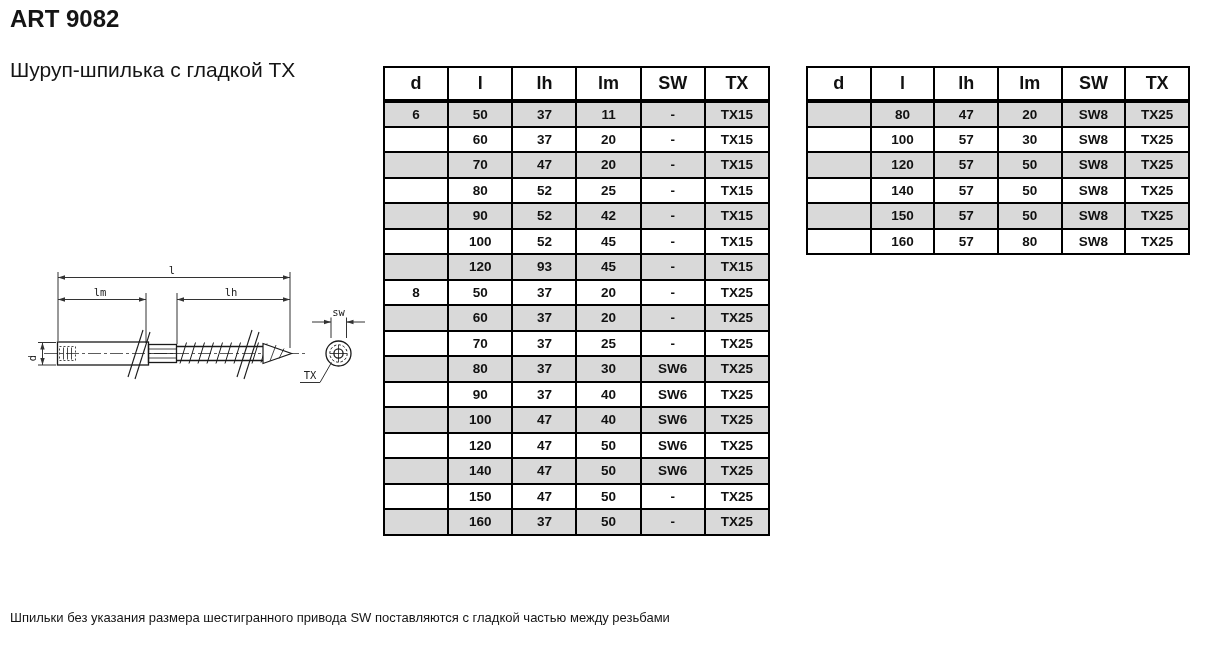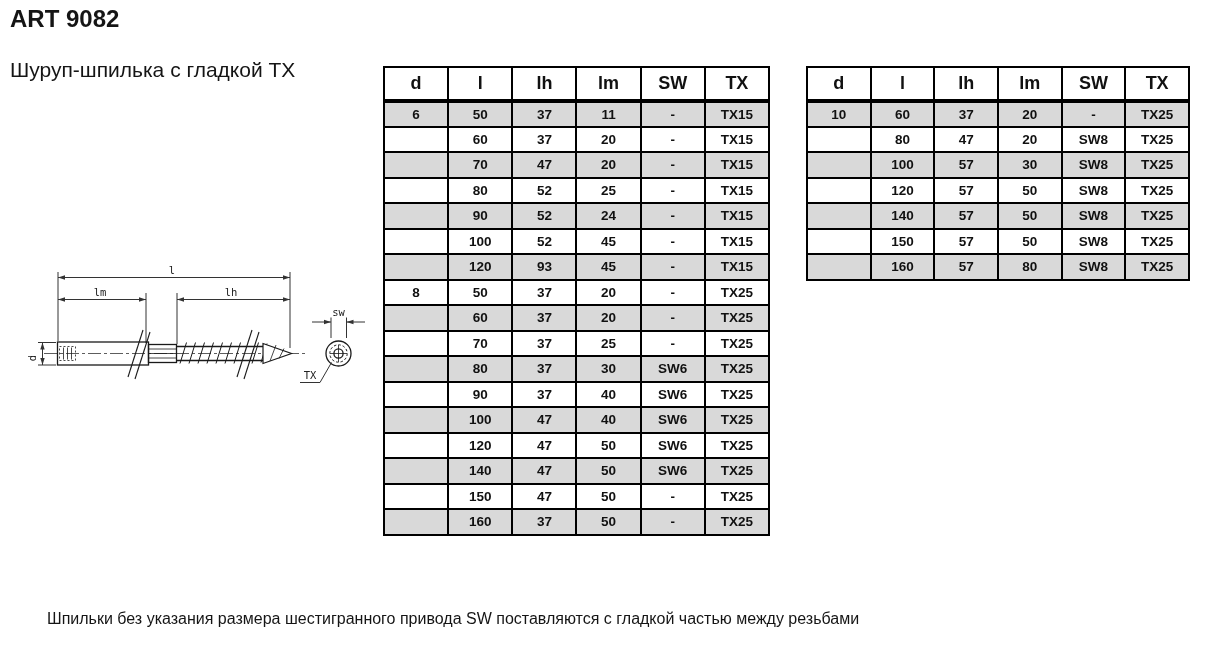--- a/index.html
+++ b/index.html
@@ -11,21 +11,21 @@
   .page-title{
     position:absolute;left:10px;top:5px;
     font-size:24px;font-weight:700;color:#151515;text-align:right;
   }
   .page-subtitle{
     position:absolute;left:10px;top:58px;
     font-size:21px;font-weight:400;color:#151515;
   }
   .footnote{
     position:absolute;left:10px;top:610px;
-    font-size:16px;color:#151515;white-space:nowrap;margin-left:37px;
+    font-size:13px;color:#151515;white-space:nowrap;
   }
   table.dims-table{
     position:absolute;top:66px;
     border-collapse:collapse;table-layout:fixed;
     background:#fff;
   }
   #table-0{left:383px;width:387px}
   #table-1{left:806px;width:384px}
   .dims-table th{
     font-size:18px;font-weight:700;color:#111;
@@ -191,21 +191,21 @@
         <td>80</td>
         <td>52</td>
         <td>25</td>
         <td>-</td>
         <td>TX15</td>
       </tr>
       <tr>
         <td></td>
         <td>90</td>
         <td>52</td>
-        <td>24</td>
+        <td>42</td>
         <td>-</td>
         <td>TX15</td>
       </tr>
       <tr>
         <td></td>
         <td>100</td>
         <td>52</td>
         <td>45</td>
         <td>-</td>
         <td>TX15</td>
@@ -306,28 +306,20 @@
         <th>d</th>
         <th>l</th>
         <th>lh</th>
         <th>lm</th>
         <th>SW</th>
         <th>TX</th>
       </tr>
     </thead>
     <tbody>
       <tr>
-        <td>10</td>
-        <td>60</td>
-        <td>37</td>
-        <td>20</td>
-        <td>-</td>
-        <td>TX25</td>
-      </tr>
-      <tr>
         <td></td>
         <td>80</td>
         <td>47</td>
         <td>20</td>
         <td>SW8</td>
         <td>TX25</td>
       </tr>
       <tr>
         <td></td>
         <td>100</td>

